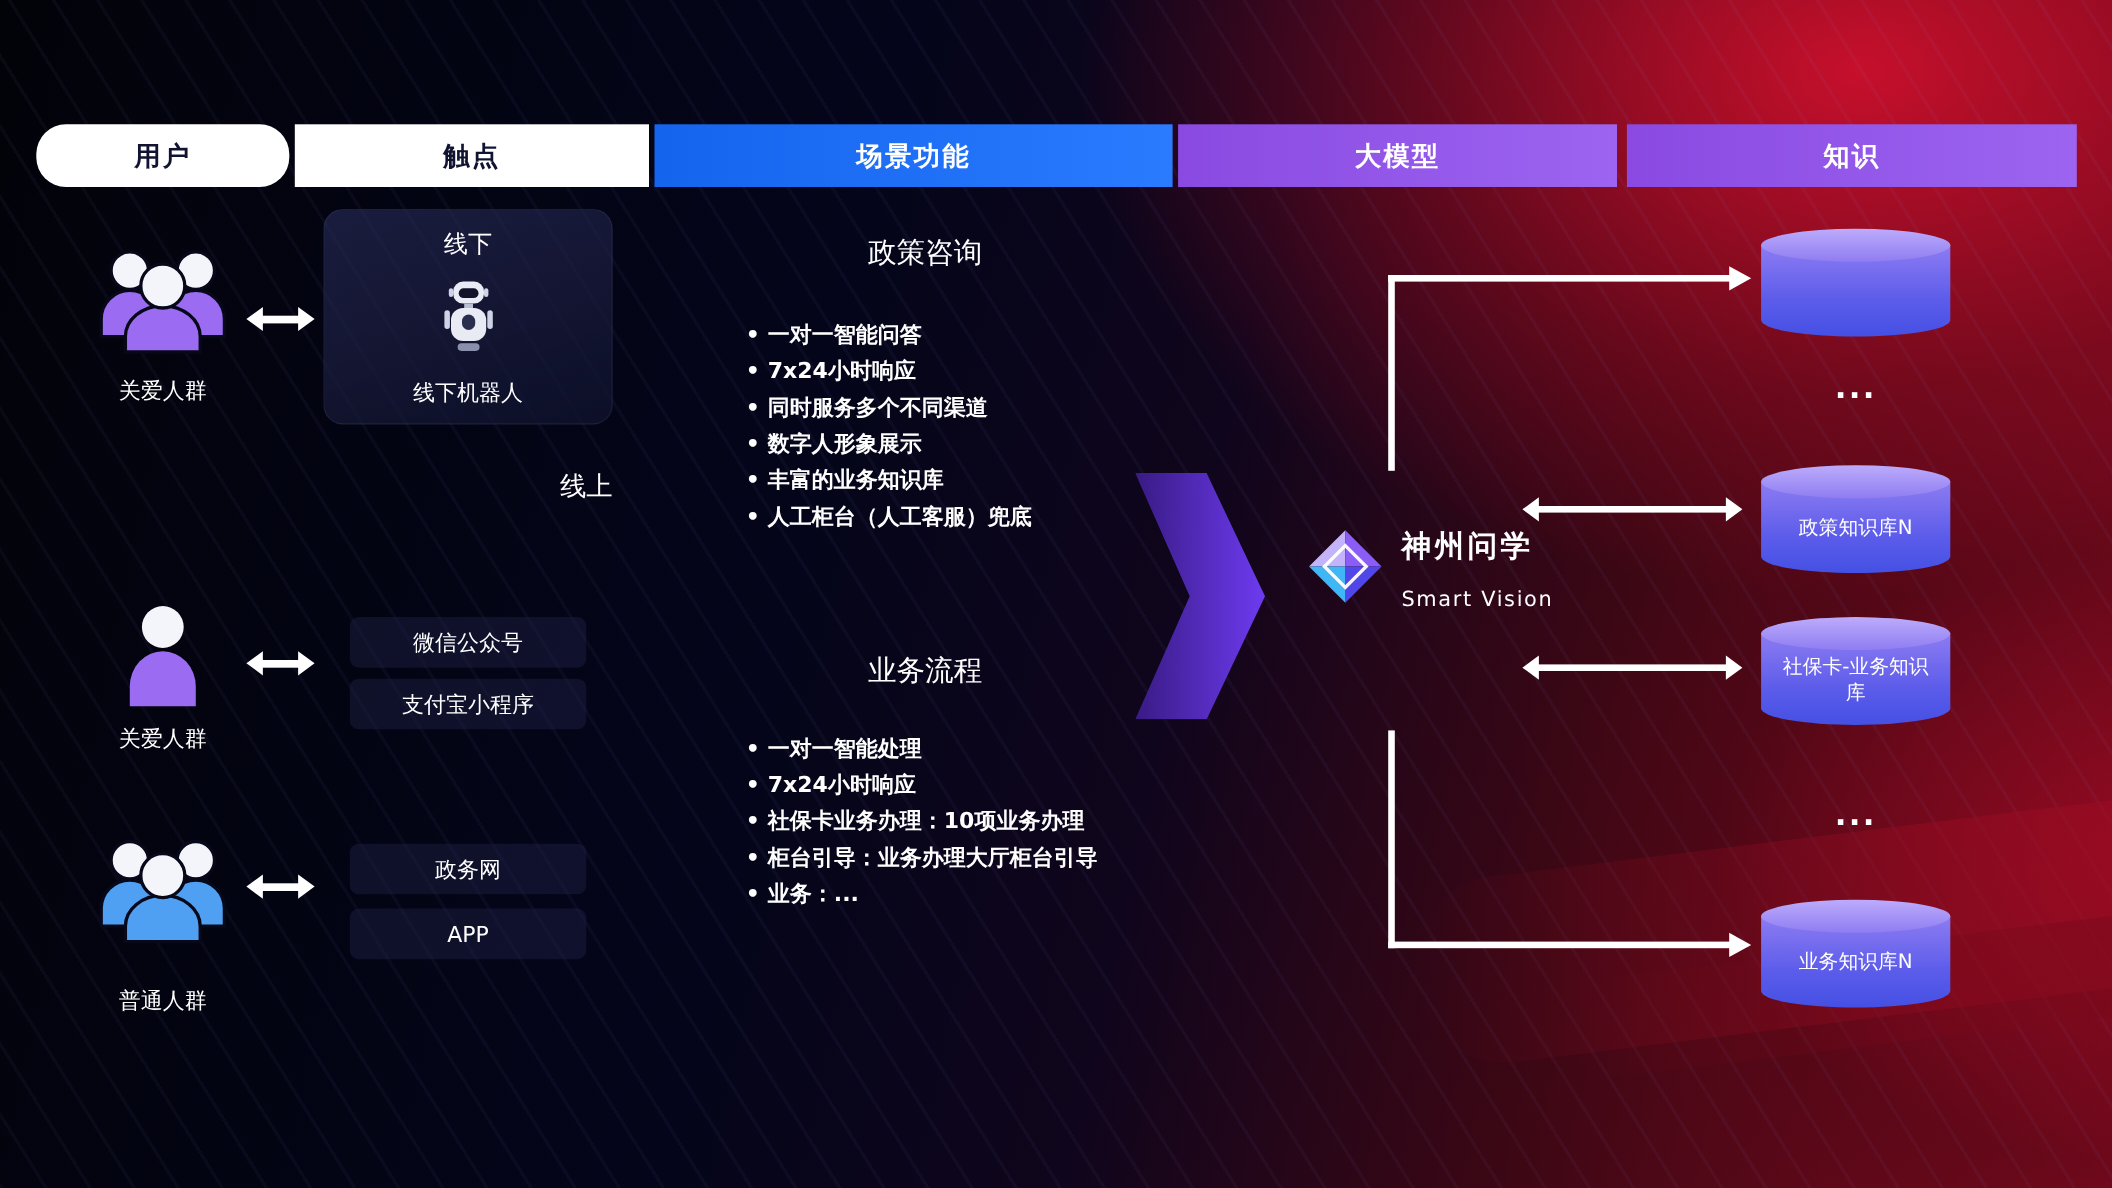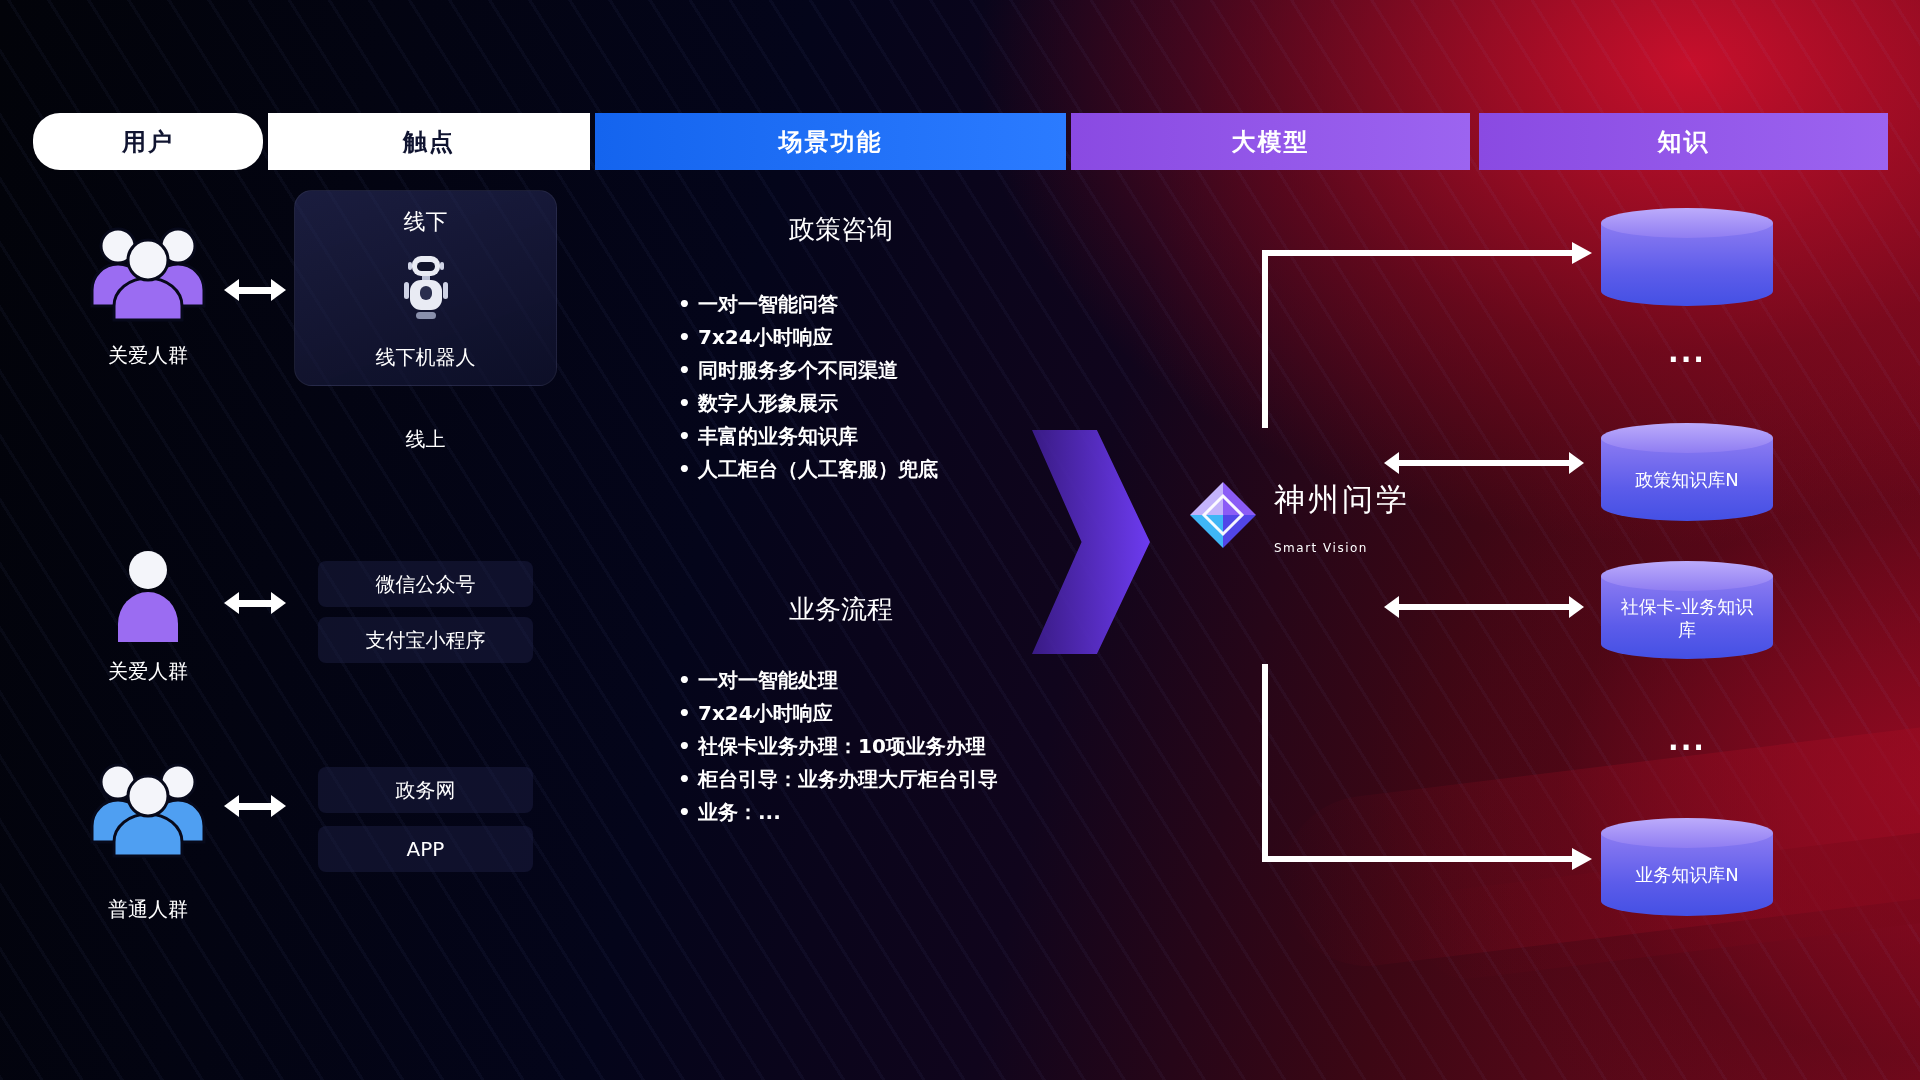--- a/index.html
+++ b/index.html
@@ -46,42 +46,42 @@
   .da-lg .bar { top:8px; height:6px; }
   .da1{left:1384px; top:452px;} .da2{left:1384px; top:596px;}
 
   
   .tp-card { position:absolute; left:294px; top:190px; width:263px; height:196px; border-radius:18px;
     background:linear-gradient(160deg, rgba(46,50,100,0.55), rgba(17,19,46,0.72));
     border:1px solid rgba(255,255,255,0.06);
     display:flex; flex-direction:column; align-items:center; justify-content:space-between; padding:16px 0 14px; }
   .tp-title { font-size:22px; color:#fff; }
   .tp-robot-label { font-size:20px; color:#fff; }
-  .tp-online { position:absolute; left:294px; top:426px; width:263px; text-align:center; font-size:20px; }
+  .tp-online { position:absolute; left:294px; top:426px; width:263px; text-align:right; font-size:24px; }
   .tp-pill { position:absolute; left:318px; width:215px; height:46px; border-radius:8px;
     background:rgba(30,34,72,0.45); display:flex; align-items:center; justify-content:center; font-size:20px; }
   .pill-wechat{top:561px;} .pill-alipay{top:617px;} .pill-gov{top:767px;} .pill-app{top:826px;}
 
   
   .scene-title { position:absolute; left:676px; width:330px; text-align:center; font-size:26px; font-weight:500; }
   .st1{top:212px;} .st2{top:592px;}
   .scene-list { position:absolute; left:678px; font-size:20px; line-height:33px; }
   .sl1{top:288px;} .sl2{top:664px;}
   .blt { white-space:nowrap;font-weight:bold; }
   .blt::before { content:"•"; display:inline-block; width:20px; }
 
   
   .big-arrow { position:absolute; left:1032px; top:430px; width:118px; height:224px;
     background:linear-gradient(90deg, rgba(64,30,150,0.85), #6d3bf0);
     clip-path:polygon(0 0, 55% 0, 100% 50%, 55% 100%, 0 100%, 42% 50%); }
 
   
   .logo { position:absolute; left:1186px; top:478px; display:flex; align-items:center; gap:14px; }
-  .logo-name { font-size:31px; font-weight:normal; letter-spacing:3px; }
-  .logo-sub { font-size:12px; letter-spacing:1.5px; margin-top:20px; }
+  .logo-name { font-size:27px; font-weight:bold; letter-spacing:3px; }
+  .logo-sub { font-size:19px; letter-spacing:1.5px; margin-top:20px; }
 
   
   .wline { position:absolute; background:#fff; }
   .vl1{left:1262px; top:250px; width:6px; height:178px;}
   .hl1{left:1262px; top:250px; width:312px; height:6px;}
   .vl2{left:1262px; top:664px; width:6px; height:198px;}
   .hl2{left:1262px; top:856px; width:312px; height:6px;}
   .ahead { position:absolute; width:0; height:0; border-top:11px solid transparent; border-bottom:11px solid transparent; border-left:20px solid #fff; }
   .ah1{left:1572px; top:242px;} .ah2{left:1572px; top:848px;}
 

